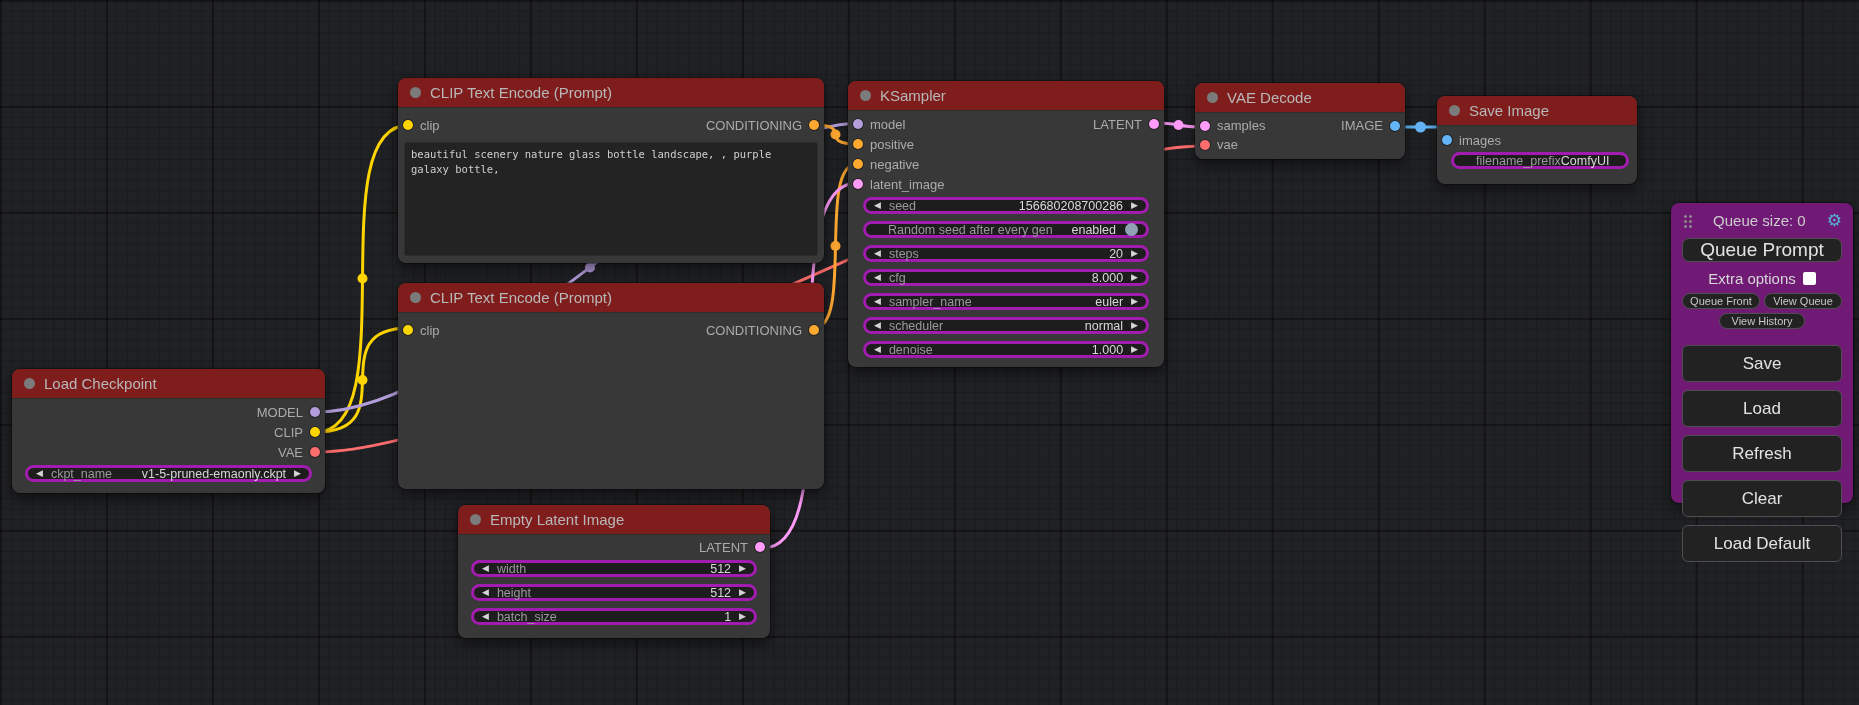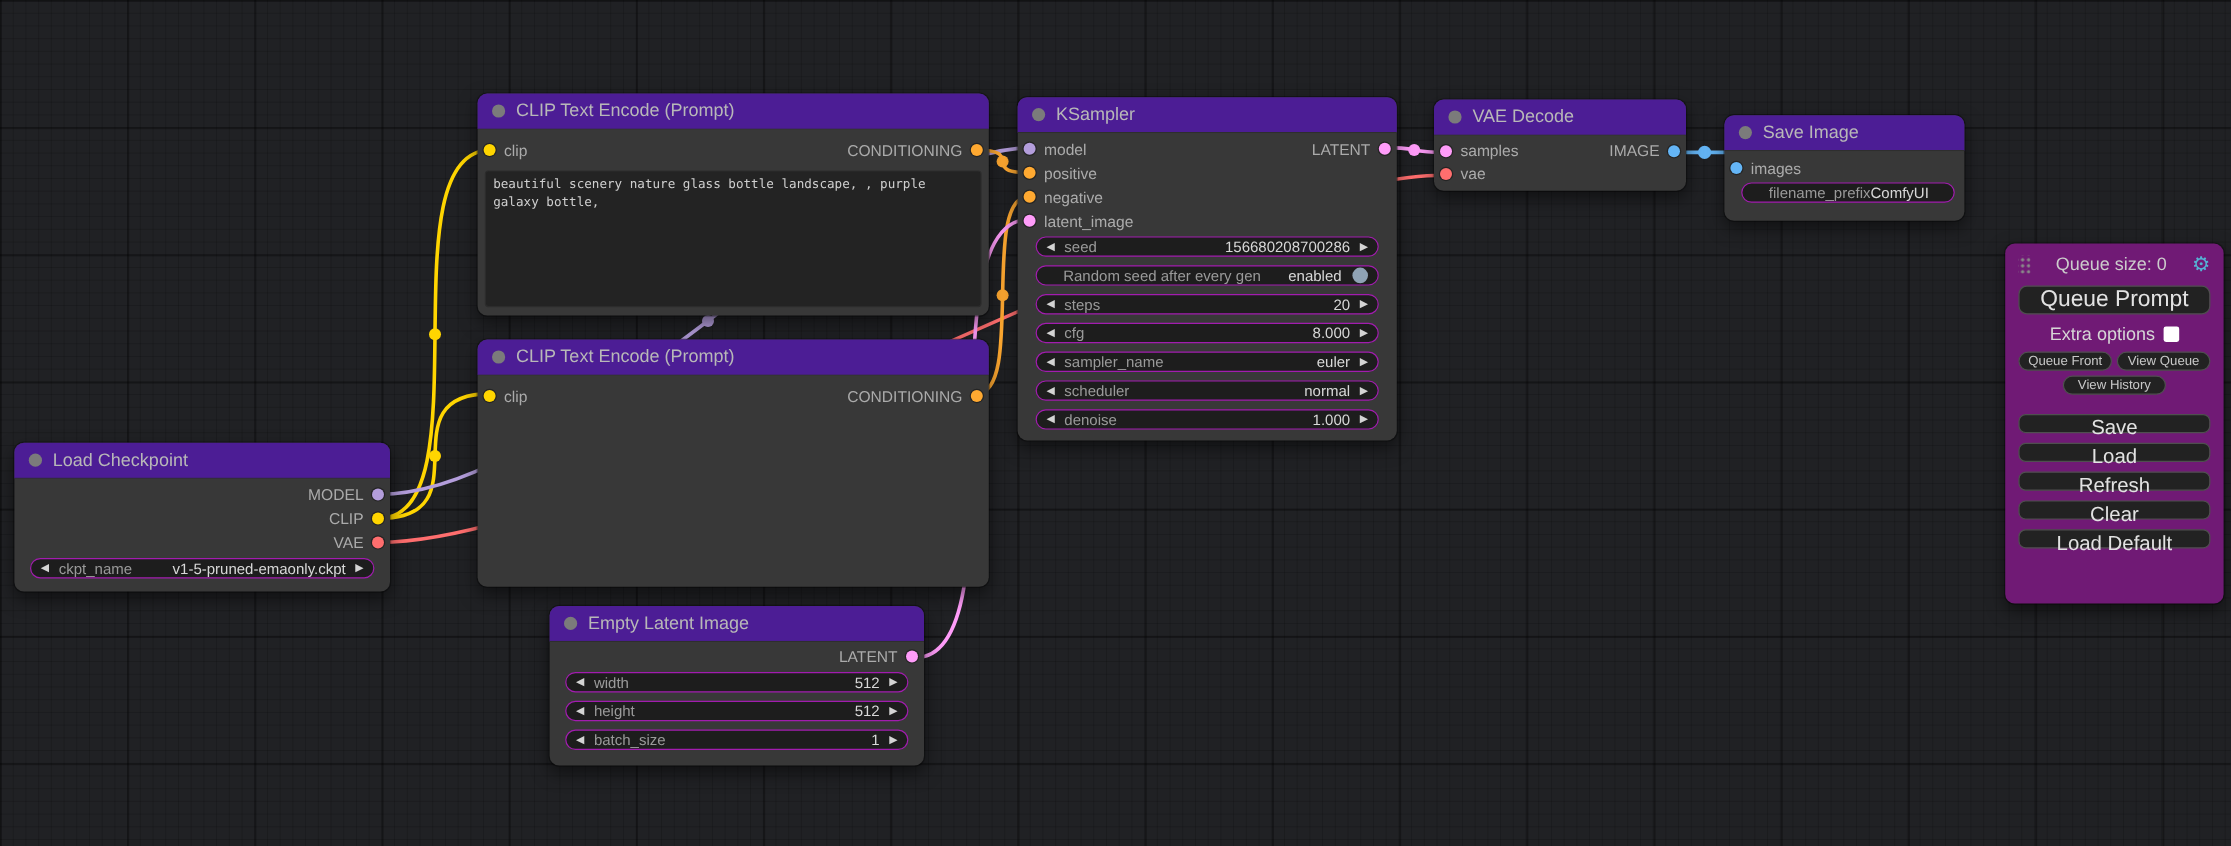--- a/index.html
+++ b/index.html
@@ -15,37 +15,37 @@
     background-size:106px 106px,106px 106px,10.6px 10.6px,10.6px 10.6px;
   }
   svg.links{position:absolute;left:0;top:0;z-index:1;}
   svg.links path{fill:none;stroke-width:3;stroke-linecap:round;}
 
   .node{
     position:absolute;z-index:2;background:#383838;border-radius:8px;
     box-shadow:0 6px 14px rgba(0,0,0,.5), 0 0 0 1px rgba(0,0,0,.3);
   }
   .titlebar{
-    height:30px;background:#4c1d95;border-radius:8px 8px 0 0;
+    height:30px;background:#7f1d1d;border-radius:8px 8px 0 0;
     display:flex;align-items:center;padding:0 12px;gap:9px;
     border-bottom:1px solid #2e2e2e;box-sizing:border-box;cursor:move;
   }
   .tdot{width:11px;height:11px;border-radius:50%;background:#7b7b7b;flex:0 0 auto;}
   .title{color:#b8b8b8;font-size:15px;white-space:nowrap;}
 
   .srow{display:flex;align-items:center;padding:0 5px;color:#ababab;font-size:13px;}
   .srow .grp{display:flex;align-items:center;gap:7px;}
   .srow.between{justify-content:space-between;}
   .srow.end{justify-content:flex-end;gap:7px;}
   .srow.start{justify-content:flex-start;gap:7px;}
   .port{width:10px;height:10px;border-radius:50%;flex:0 0 auto;box-shadow:0 0 0 1px rgba(20,20,20,.55);}
 
   .pill{
     margin:0 15px 7px;height:17px;box-sizing:border-box;
-    background:#1d1d1d;border:1px solid #a21caf;border-radius:10px;
+    background:#1d1d1d;border:3px solid #a21caf;border-radius:10px;
     display:flex;align-items:center;padding:0 8px;font-size:12.5px;white-space:nowrap;
   }
   .pill .arr{color:#d4d4d4;font-size:9px;line-height:1;}
   .pill .plabel{color:#9a9a9a;margin-left:8px;}
   .pill .pvalue{color:#d8d8d8;margin-left:auto;margin-right:8px;}
   .pill.noarrow .plabel{margin-left:14px;}
   .pill.noarrow .pvalue{margin-right:2px;}
   .toggle{width:13px;height:13px;border-radius:50%;background:#8fa3b5;margin-left:7px;flex:0 0 auto;}
 
   .ptext{
@@ -63,21 +63,21 @@
   .qhead{height:35px;display:flex;align-items:center;}
   .qhandle{
     width:10px;height:15px;flex:0 0 auto;cursor:move;
     background-image:radial-gradient(#8a8a8a 1.1px, transparent 1.6px);
     background-size:5px 5px;background-position:1px 1px;
   }
   .qsize{flex:1;text-align:center;color:#cccccc;font-size:15px;}
   .qgear{flex:0 0 auto;font-size:17px;line-height:1;cursor:pointer;}
   button{font-family:"Liberation Sans",sans-serif;cursor:pointer;}
   .qbig{
-    display:block;width:100%;height:16px;margin:0 0 8px;box-sizing:border-box;
+    display:block;width:100%;height:37px;margin:0 0 8px;box-sizing:border-box;
     background:#222222;border:1px solid #4f4f4f;border-radius:6px;color:#e2e2e2;font-size:17px;
     padding:0;line-height:22px;
   }
   .qprompt{font-size:19px;height:24px;border-radius:7px;}
   .qextra{display:flex;align-items:center;justify-content:center;gap:7px;color:#d6d6d6;font-size:15px;margin:7px 0 6px;}
   .qcheck{width:13px;height:13px;background:#ffffff;border-radius:2px;flex:0 0 auto;cursor:pointer;}
   .qrow{display:flex;gap:4px;margin-bottom:4px;}
   .qsmall{
     flex:1;height:16px;background:#222222;border:1px solid #4f4f4f;border-radius:8px;
     color:#c8c8c8;font-size:11px;padding:0;line-height:13px;white-space:nowrap;

